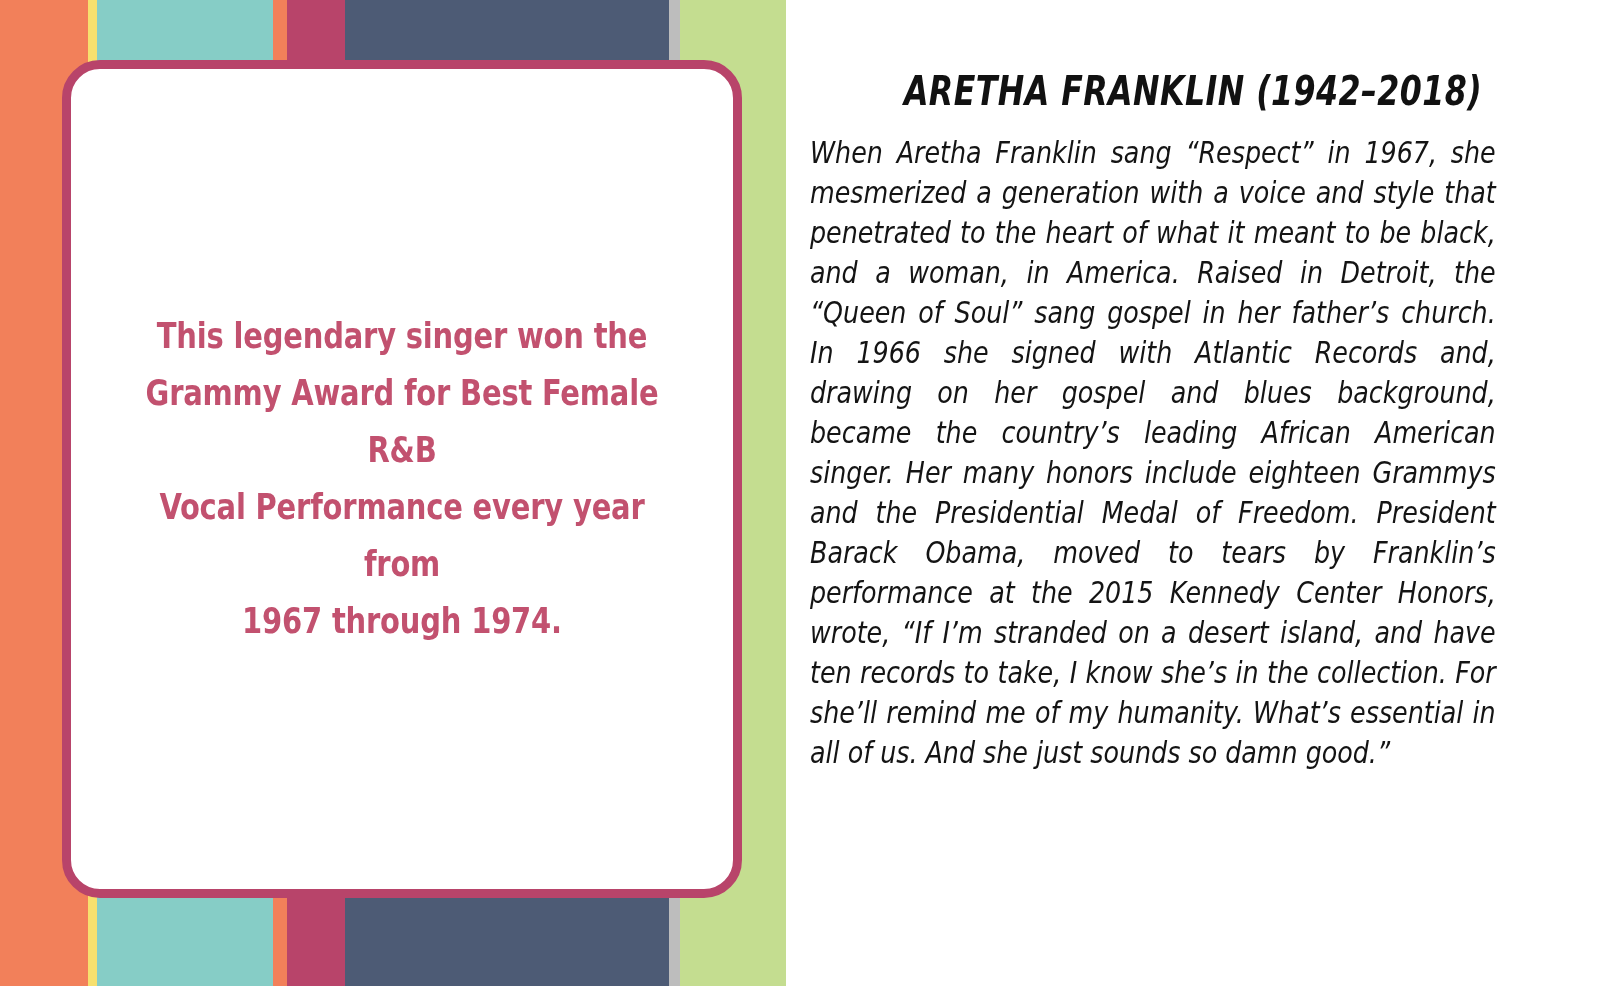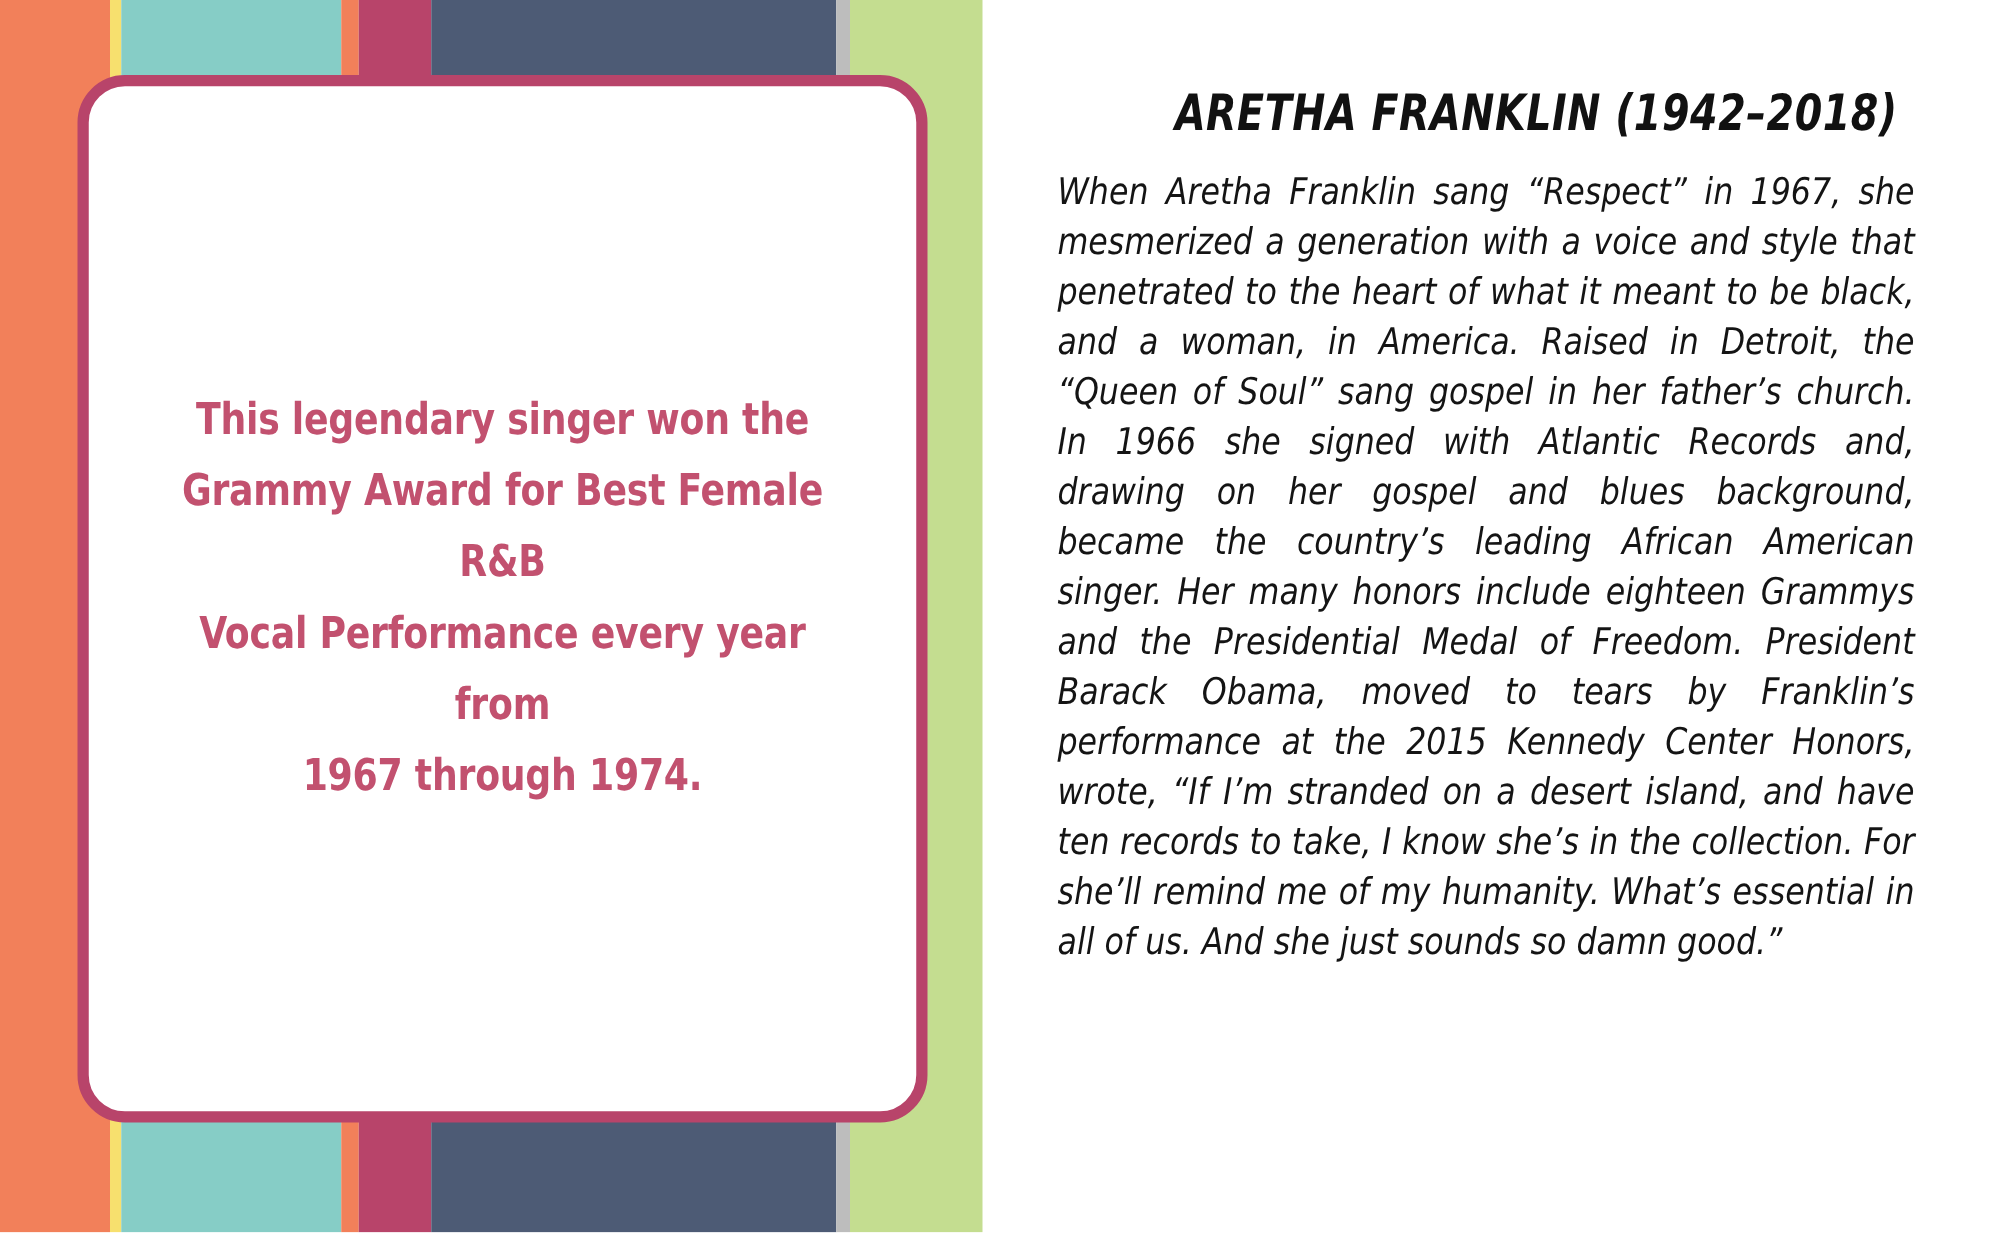--- a/index.html
+++ b/index.html
@@ -23,21 +23,20 @@
   }
 
   
   #left-panel {
     position: relative;
     width: 786px;
     height: 986px;
     flex: 0 0 786px;
     background: #ffffff;
     overflow: hidden;
-    padding-left: 36px;
   }
 
   #stripe-band {
     position: absolute;
     inset: 0;
     display: flex;
     flex-direction: row;
   }
   .stripe { height: 100%; }
 

